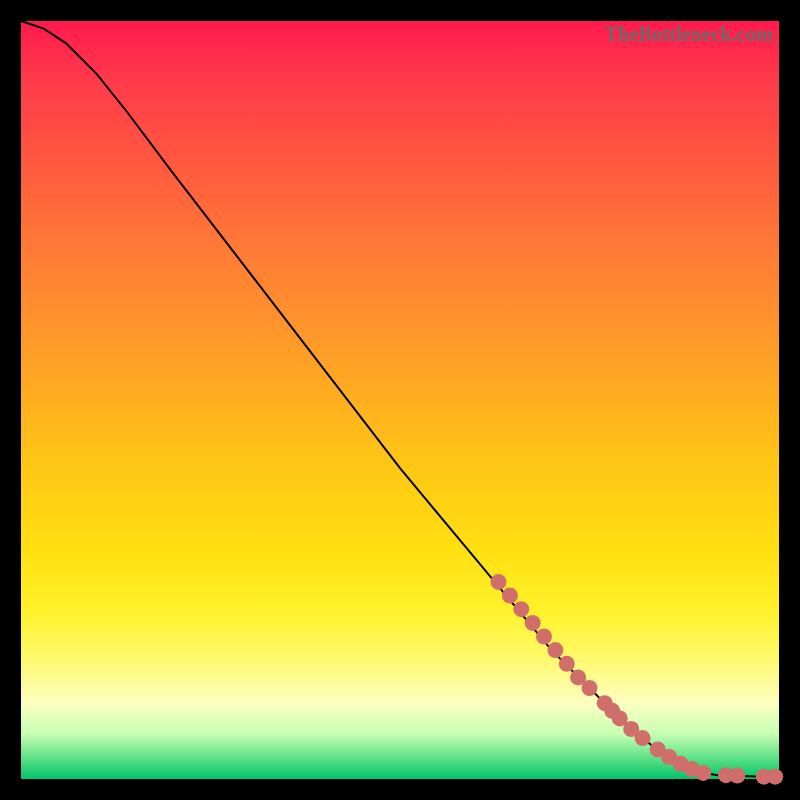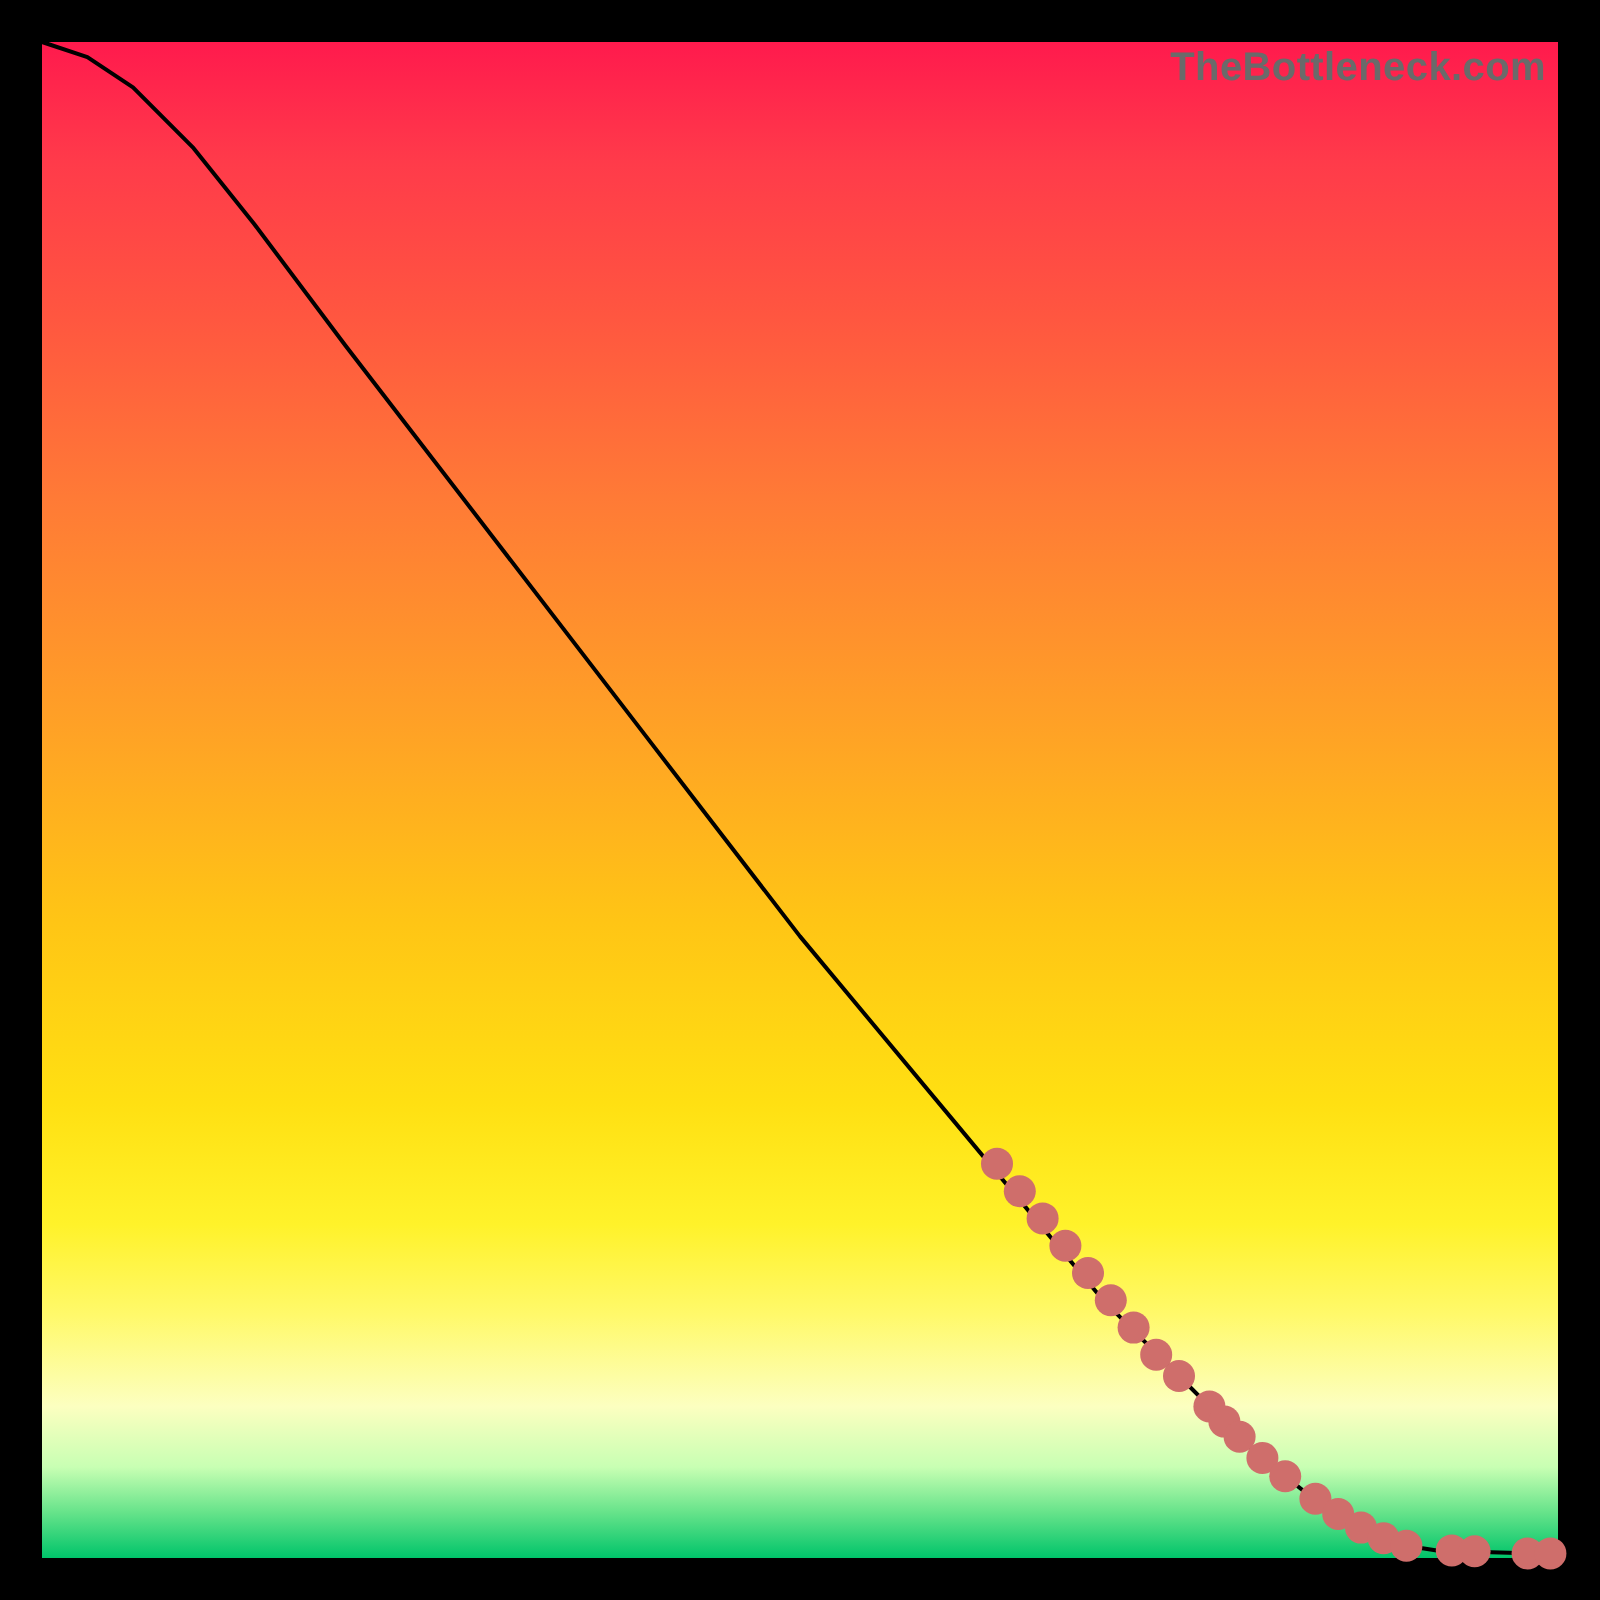--- a/index.html
+++ b/index.html
@@ -36,21 +36,21 @@
       #fcffc0 90%,
       #c8ffb3 94%,
       #66e38a 97%,
       #00c46a 100%
     );
   }
   .watermark {
     position: absolute;
     top: 2px;
     right: 6px;
-    font-family: Liberation Sans, sans-serif;
+    font-family: Liberation Serif, serif;
     font-size: 20px;
     font-weight: 600;
     color: #6a6a6a;
     letter-spacing: 0.2px;
     pointer-events: none;
   }
   svg.curve {
     position: absolute;
     left: 0; top: 0;
     width: 758px; height: 758px;

